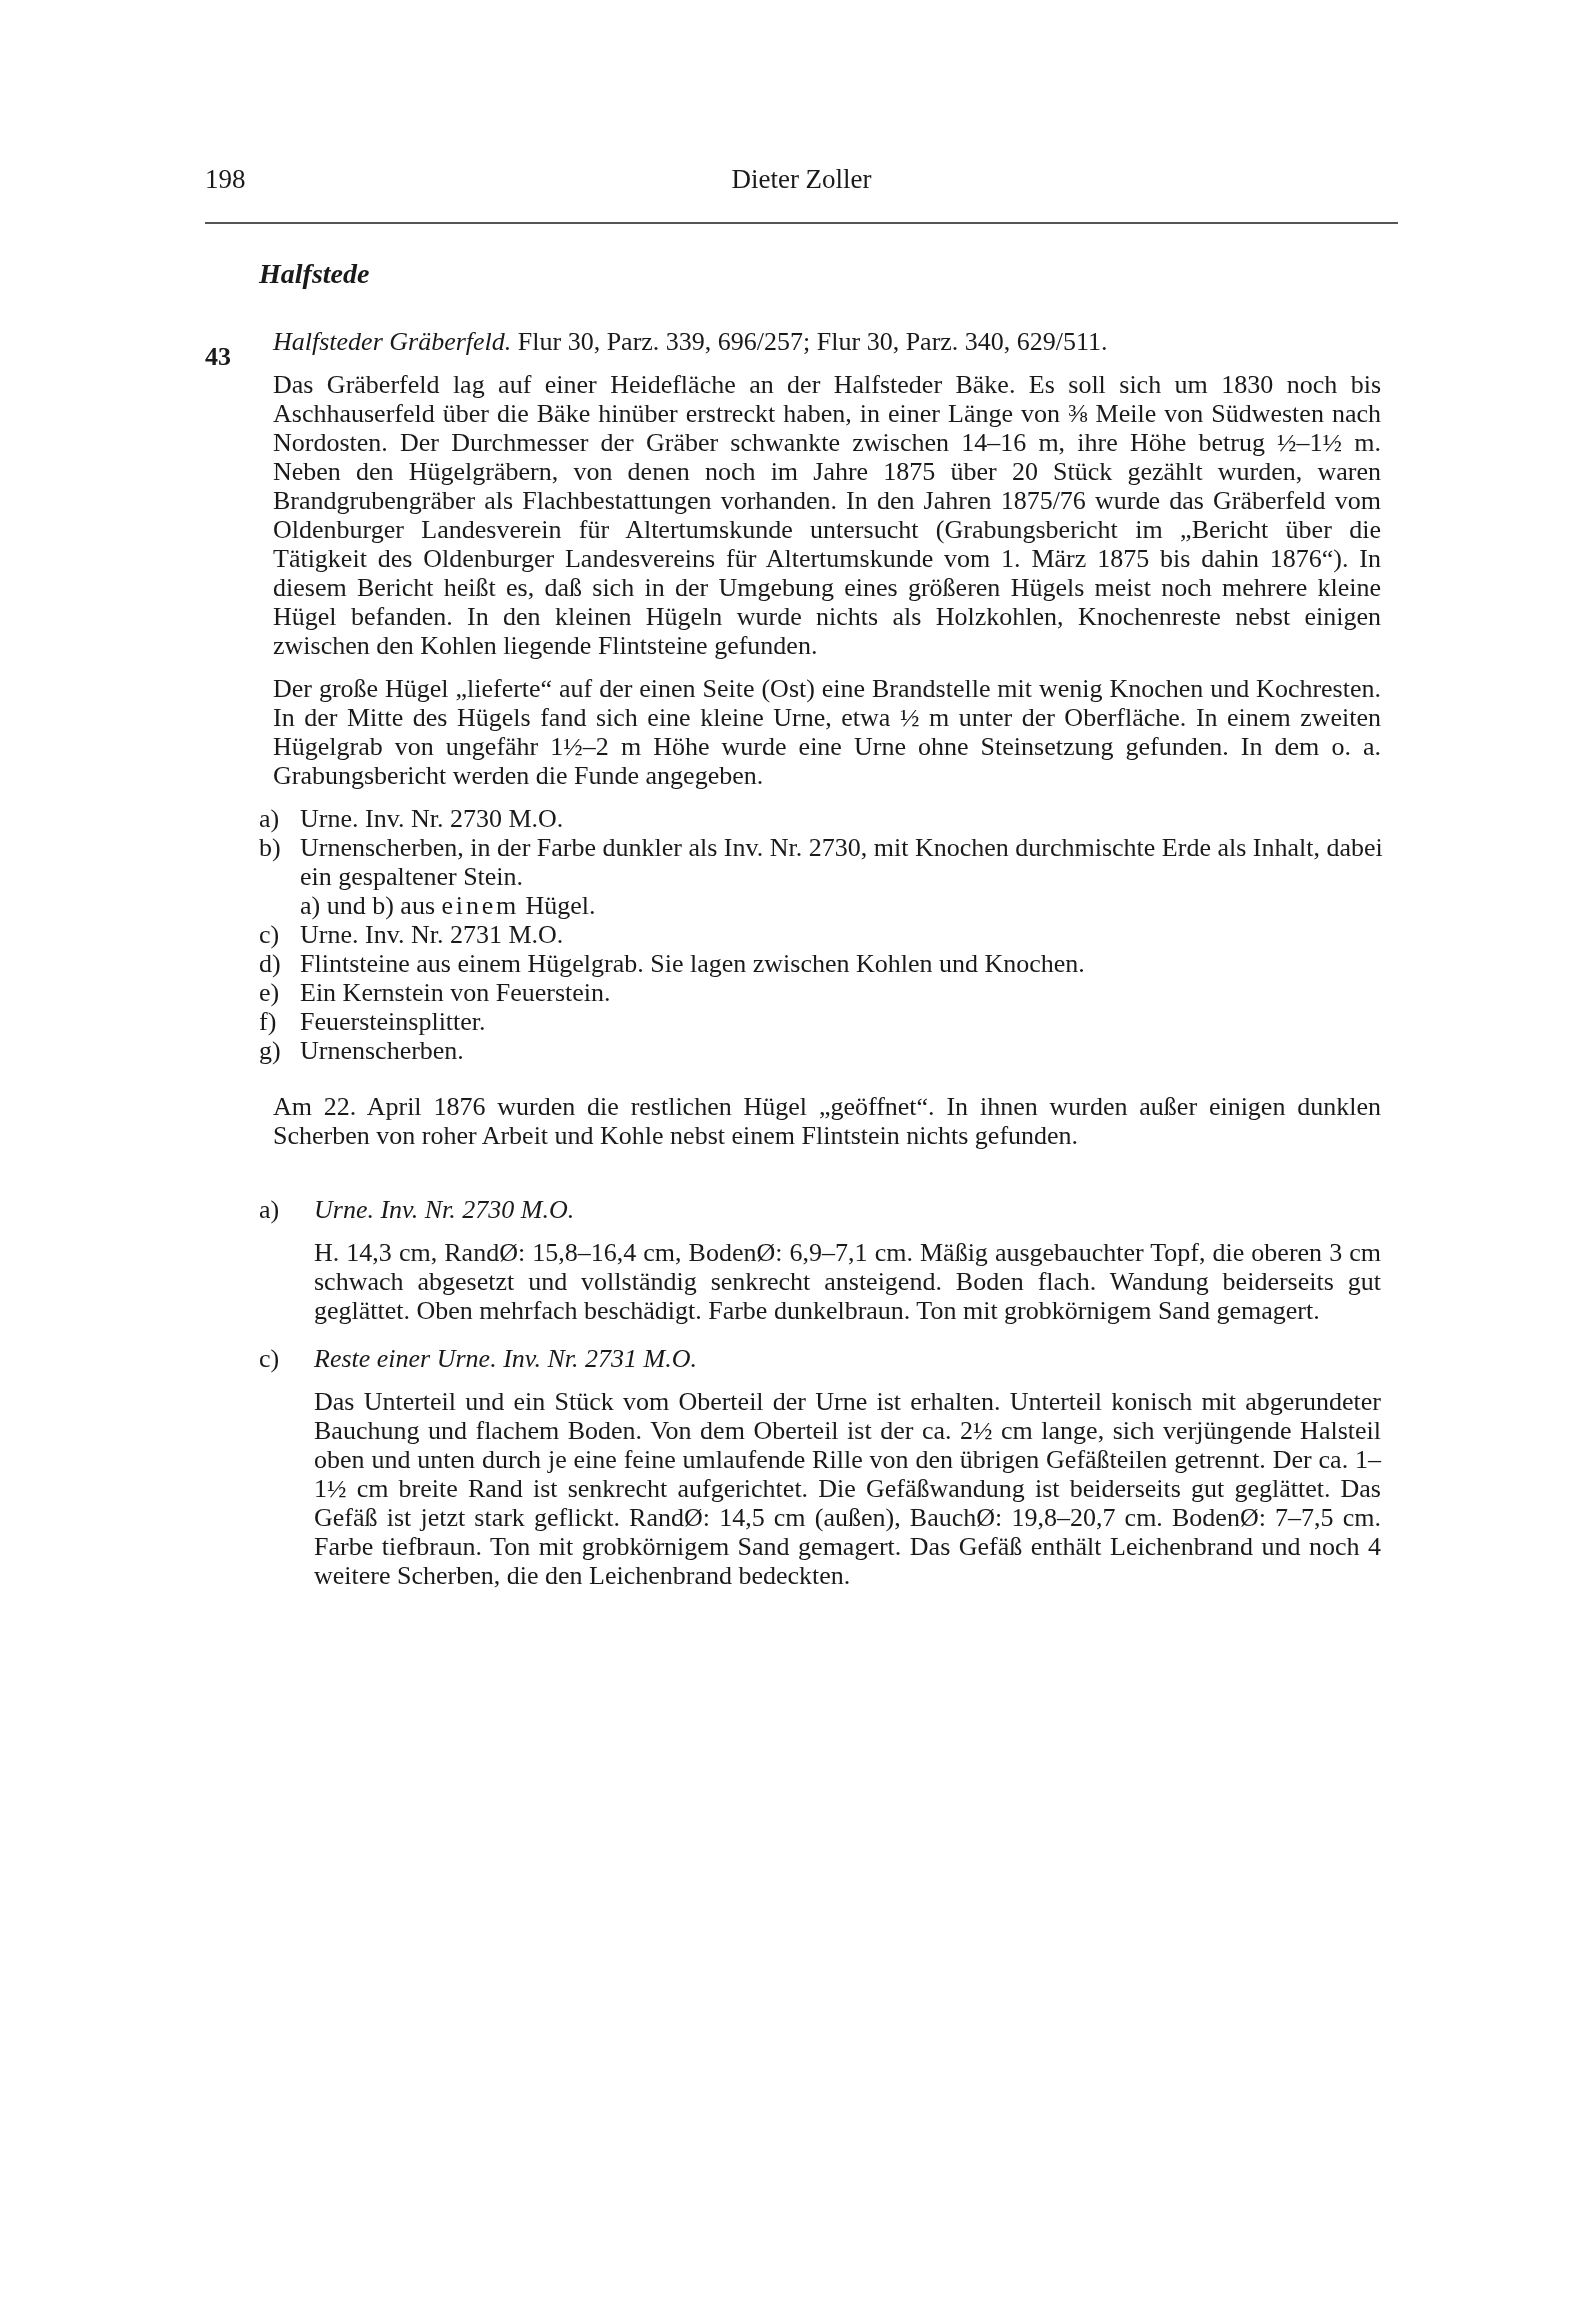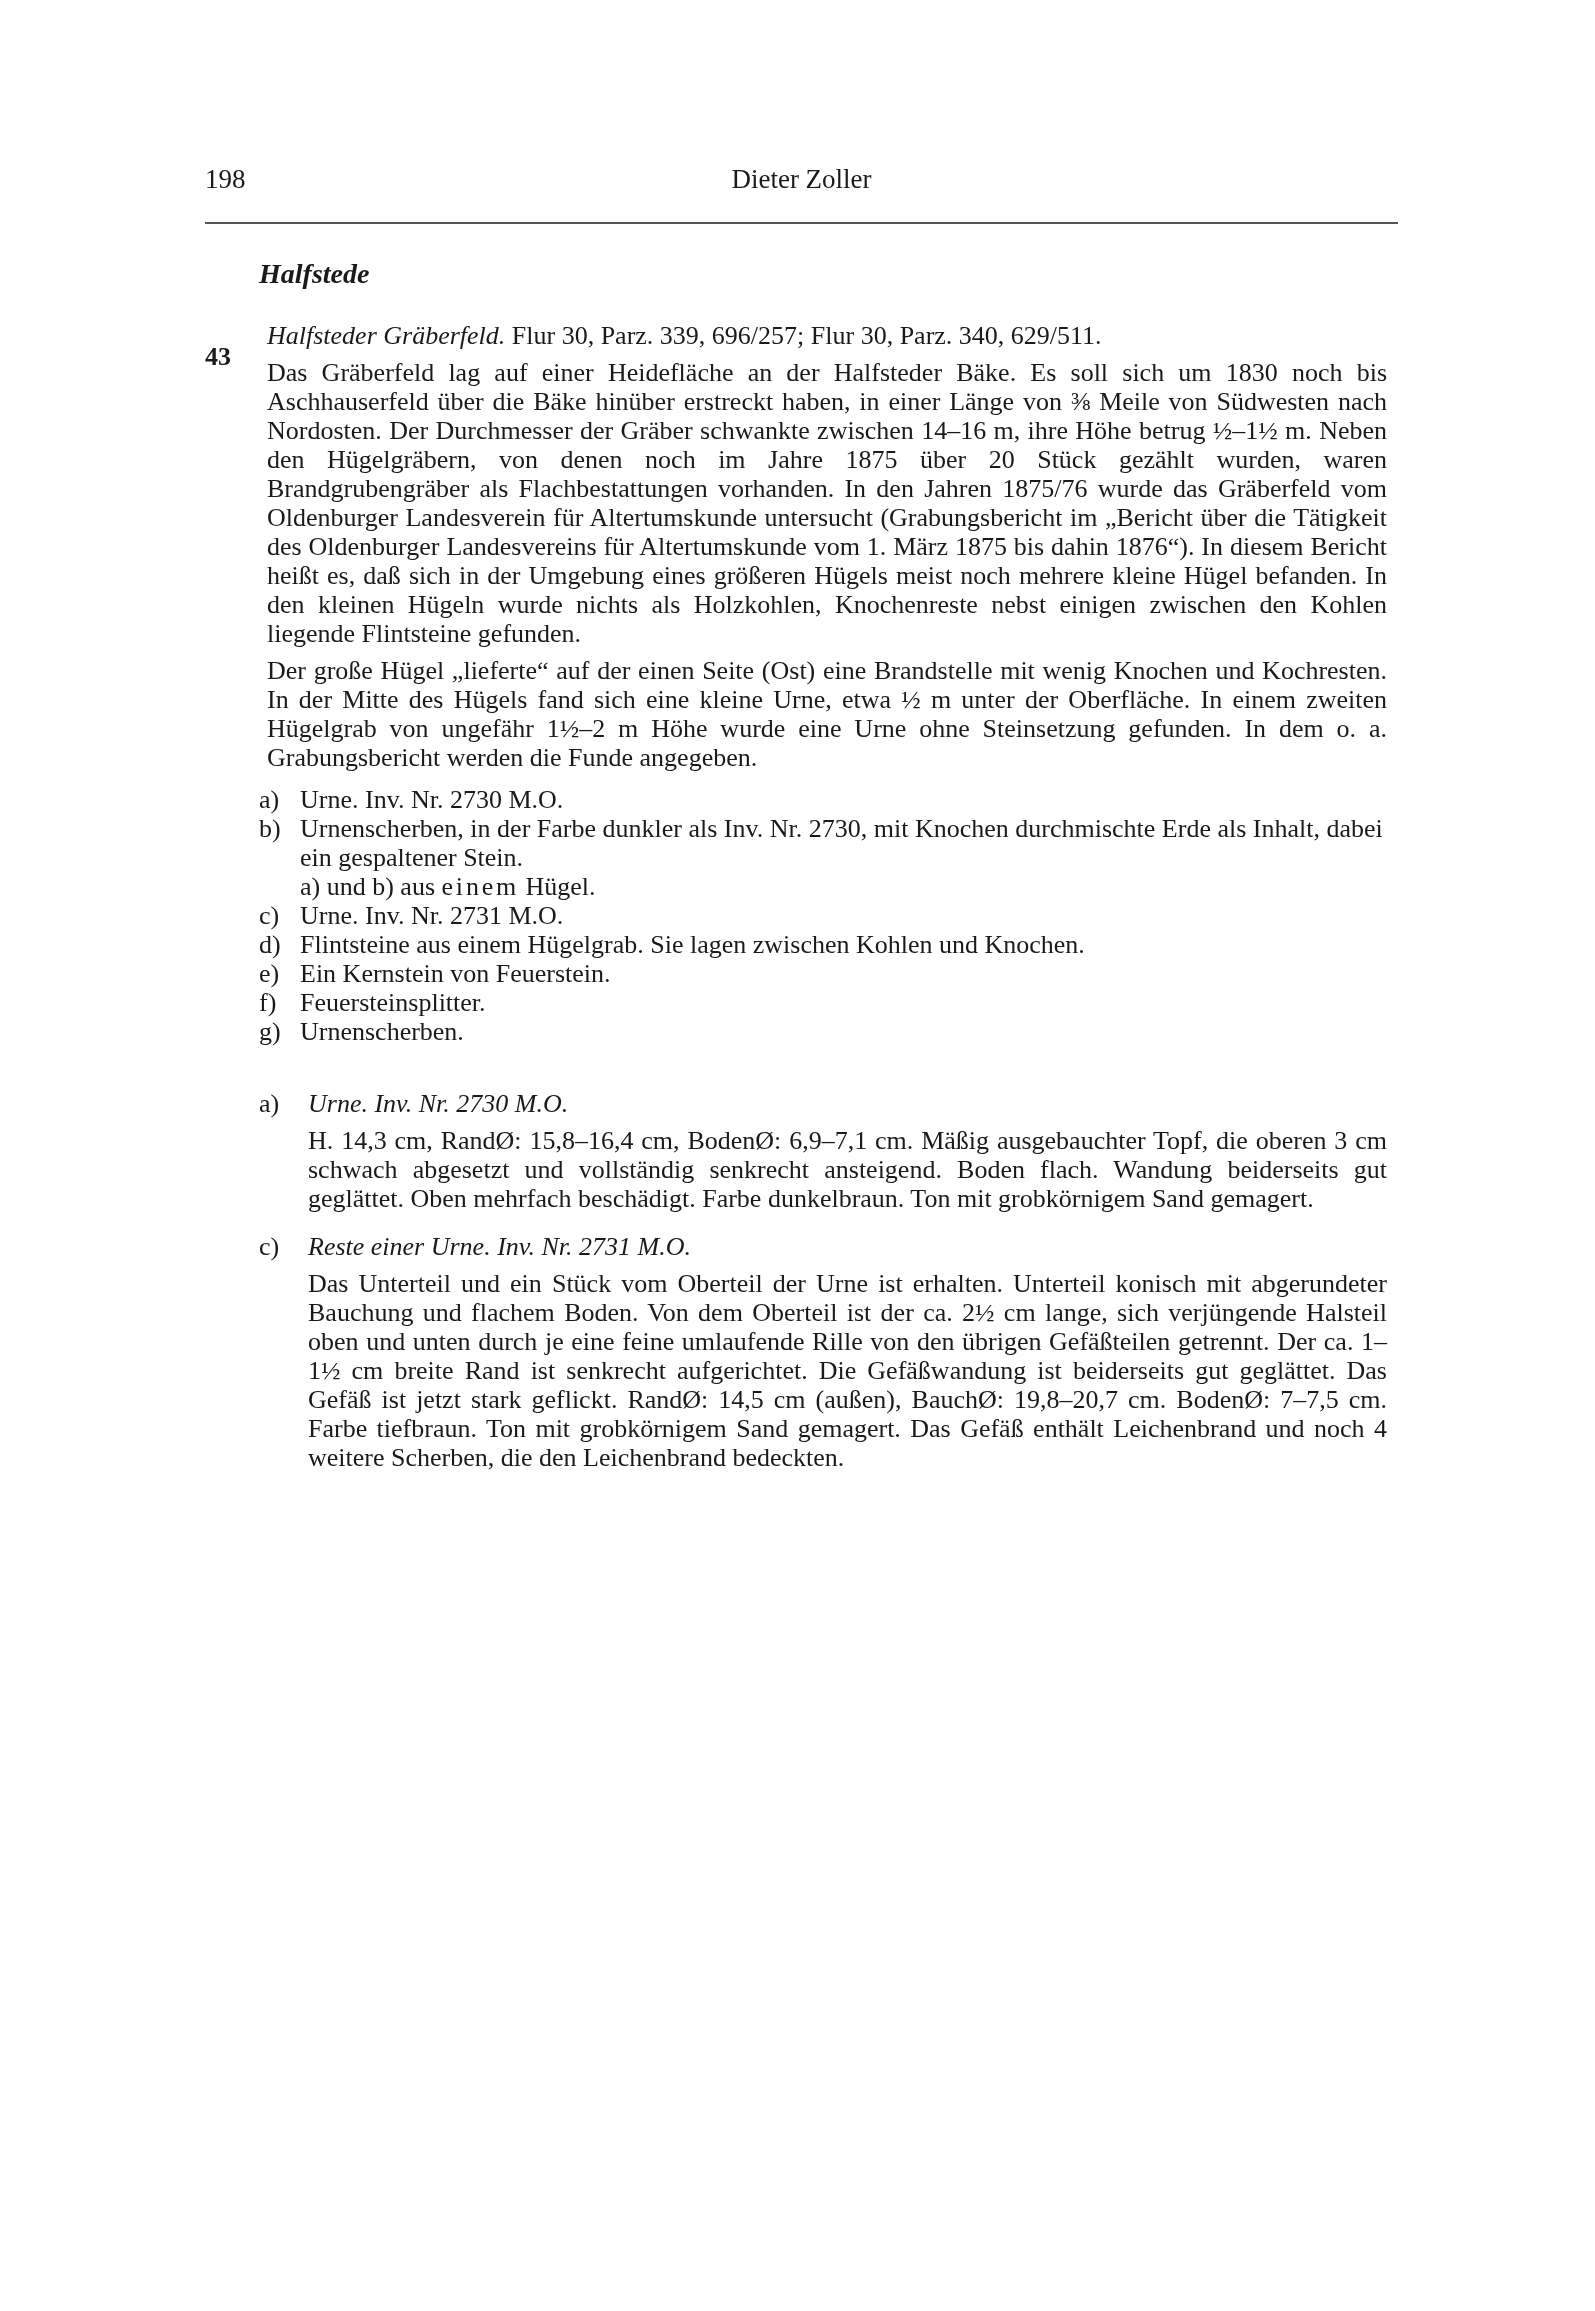--- a/index.html
+++ b/index.html
@@ -22,21 +22,21 @@
     position: absolute; left: 259px; top: 258px;
     font-size: 28px; font-weight: bold; font-style: italic;
   }
   .content {
     position: absolute; left: 259px; top: 313px; width: 1136px;
     font-size: 26px; line-height: 29px;
   }
   .entry-num {
     position: absolute; left: -54px; top: 0; font-weight: bold; margin-top: 29px;
   }
-  p { margin: 8px; text-align: justify; }
+  p { margin: 14px; text-align: justify; }
   .it { font-style: italic; }
   .spaced { letter-spacing: 2.8px; }
   .list { margin: 13px 0 0 0; padding: 0; list-style: none; }
   .list li { position: relative; padding-left: 41px; }
   .list li .lbl { position: absolute; left: 0; top: 0; }
   .gap { height: 13px; }
   .gap-lg { height: 17px; }
 </style>
 </head>
 <body>
@@ -63,20 +63,21 @@
     <li><span class="lbl">b)</span><span>Urnenscherben, in der Farbe dunkler als Inv. Nr. 2730, mit Knochen durchmischte Erde als Inhalt, dabei ein gespaltener Stein.</span></li>
     <li><span>a) und b) aus </span><span class="spaced">einem</span><span> Hügel.</span></li>
     <li><span class="lbl">c)</span><span>Urne. Inv. Nr. 2731 M.O.</span></li>
     <li><span class="lbl">d)</span><span>Flintsteine aus einem Hügelgrab. Sie lagen zwischen Kohlen und Knochen.</span></li>
     <li><span class="lbl">e)</span><span>Ein Kernstein von Feuerstein.</span></li>
     <li><span class="lbl">f)</span><span>Feuersteinsplitter.</span></li>
     <li><span class="lbl">g)</span><span>Urnenscherben.</span></li>
   </ul>
 
   <div class="gap"></div>
+  <p>Am 22. April 1876 wurden die restlichen Hügel „geöffnet“. In ihnen wurden außer einigen dunklen Scherben von roher Arbeit und Kohle nebst einem Flintstein nichts gefunden.</p>
   <div class="gap-lg"></div>
 
   <ul class="list">
     <li>
       <span class="lbl">a)</span>
       <p class="it">Urne. Inv. Nr. 2730 M.O.</p>
       <p>H. 14,3 cm, RandØ: 15,8–16,4 cm, BodenØ: 6,9–7,1 cm. Mäßig ausgebauchter Topf, die oberen 3 cm schwach abgesetzt und vollständig senkrecht ansteigend. Boden flach. Wandung beiderseits gut geglättet. Oben mehrfach beschädigt. Farbe dunkelbraun. Ton mit grobkörnigem Sand gemagert.</p>
     </li>
   </ul>
 

